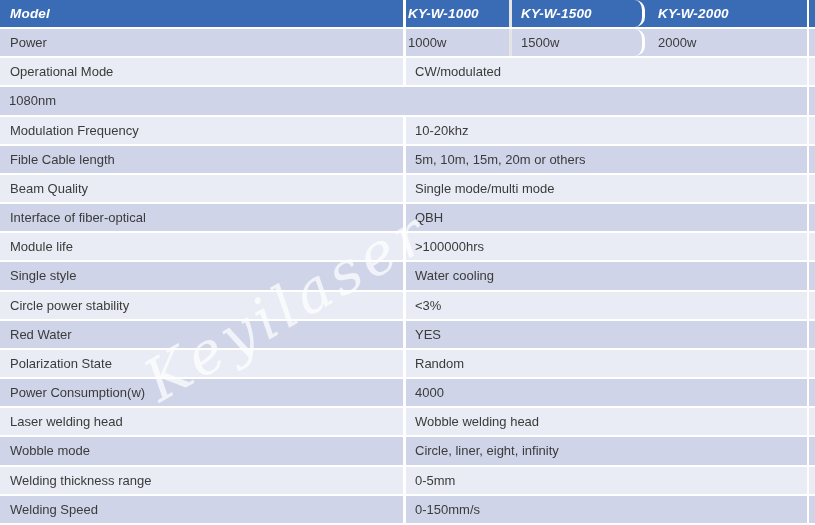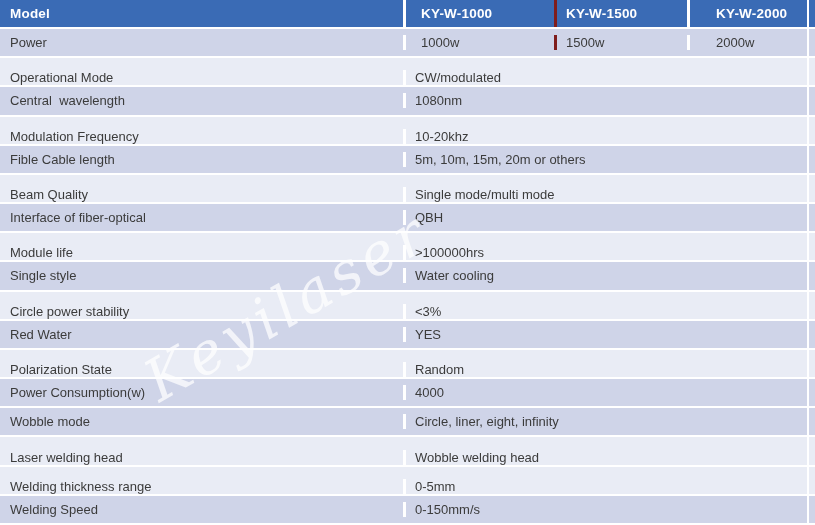--- a/index.html
+++ b/index.html
@@ -19,40 +19,41 @@
     display:flex;
     align-items:stretch;
     border-bottom:2px solid #ffffff;
     flex:1 1 0;
     min-height:0;
   }
   .row.header-row {
     flex:0 0 29px;
     background:#3a6bb5;
   }
-  .row.dark  { background:#cfd4e8;align-items:center; }
-  .row.light { background:#e9ecf5;align-items:flex-end; }
+  .row.dark  { background:#cfd4e8; }
+  .row.light { background:#e9ecf5; }
   .cell {
     display:flex; align-items:center;
     font-size:13px; color:#3b3b3b;
     white-space:pre-wrap;
     overflow:hidden;
   }
   .label-cell {
     width:406px;
     border-right:3px solid #ffffff;
     padding-left:10px;
   }
-  .col2 { width:151px; border-right:3px solid #7f1d1d; padding-left:15px; }
-  .col3 { width:133px; border-right:3px solid #ffffff; padding-left:9px; }
-  .col4 { flex:1; padding-left:26px; }
+  .col2 { width:106px; border-right:3px solid #e5e5e5; padding-left:2px; }
+  .col3 { width:133px; border-right:3px solid #ffffff; padding-left:9px;border-radius:10px; }
+  .col4 { flex:1; padding-left:13px; }
   .value-cell { flex:1; padding-left:9px;border-radius:13px; }
   .header-row .cell {
     color:#ffffff; font-weight:bold; font-size:13.5px;
     letter-spacing:0.2px;
+    font-style:italic;
   }
   .right-edge-line {
     position:absolute; top:0; bottom:0; right:6px; width:2px;
     background:#ffffff; z-index:4; pointer-events:none;
   }
   .watermark {
     position:absolute; left:130px; top:279px;
     width:290px; text-align:center;
     transform:rotate(-30deg);
     font-family:"DejaVu Serif","Liberation Serif",serif;
@@ -83,21 +84,20 @@
     <div class="cell col3">1500w</div>
     <div class="cell col4">2000w</div>
   </div>
 
   <div class="row light">
     <div class="cell label-cell">Operational Mode</div>
     <div class="cell value-cell">CW/modulated</div>
   </div>
 
   <div class="row dark">
-    <div class="cell label-cell">Central  wavelength</div>
     <div class="cell value-cell">1080nm</div>
   </div>
 
   <div class="row light">
     <div class="cell label-cell">Modulation Frequency</div>
     <div class="cell value-cell">10-20khz</div>
   </div>
 
   <div class="row dark">
     <div class="cell label-cell">Fible Cable length</div>
@@ -137,28 +137,28 @@
   <div class="row light">
     <div class="cell label-cell">Polarization State</div>
     <div class="cell value-cell">Random</div>
   </div>
 
   <div class="row dark">
     <div class="cell label-cell">Power Consumption(w)</div>
     <div class="cell value-cell">4000</div>
   </div>
 
+  <div class="row light">
+    <div class="cell label-cell">Laser welding head</div>
+    <div class="cell value-cell">Wobble welding head</div>
+  </div>
+
   <div class="row dark">
     <div class="cell label-cell">Wobble mode</div>
     <div class="cell value-cell">Circle, liner, eight, infinity</div>
-  </div>
-
-  <div class="row light">
-    <div class="cell label-cell">Laser welding head</div>
-    <div class="cell value-cell">Wobble welding head</div>
   </div>
 
   <div class="row light">
     <div class="cell label-cell">Welding thickness range</div>
     <div class="cell value-cell">0-5mm</div>
   </div>
 
   <div class="row dark">
     <div class="cell label-cell">Welding Speed</div>
     <div class="cell value-cell">0-150mm/s</div>

